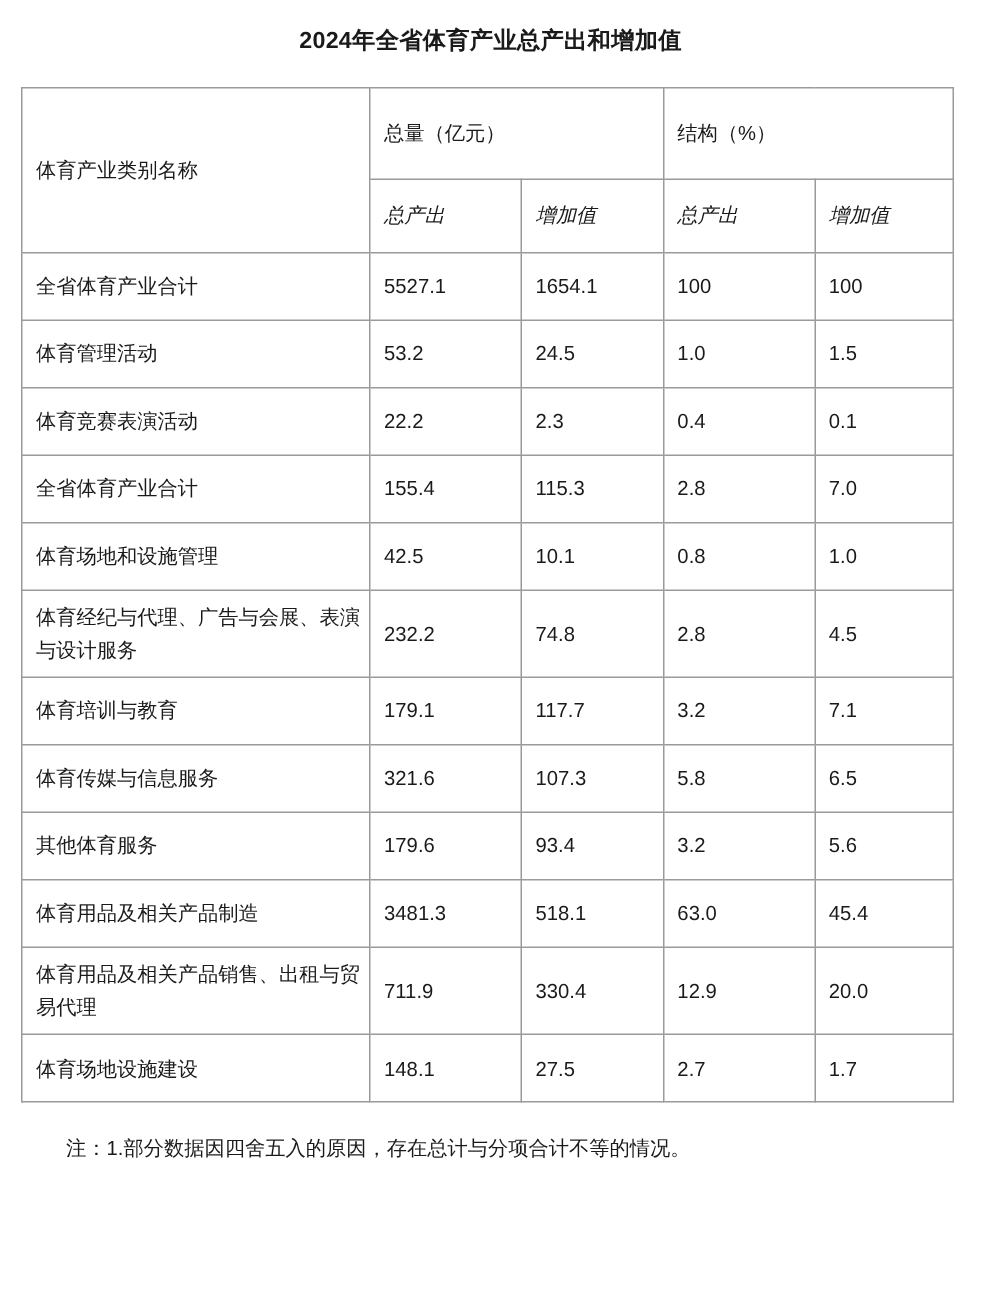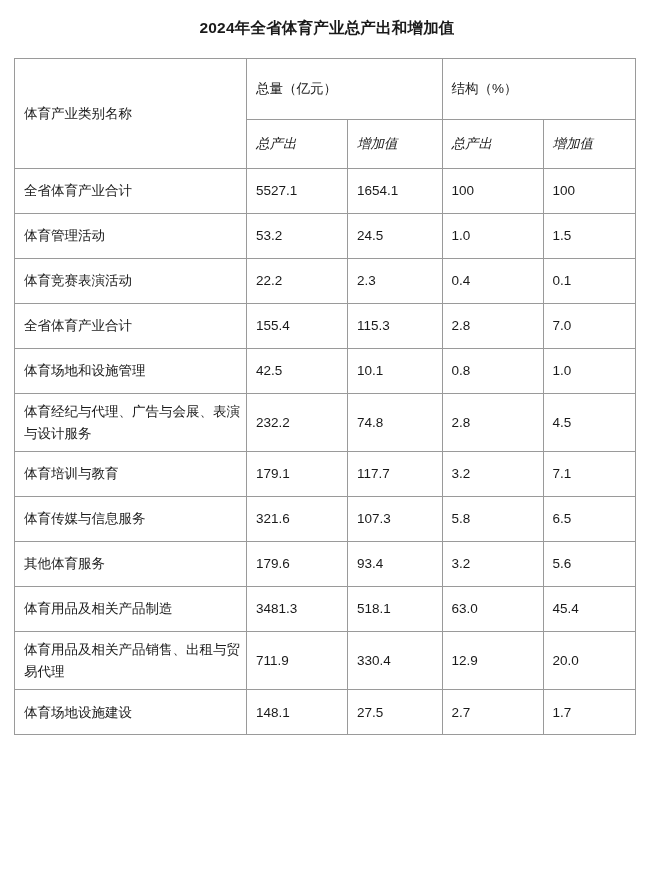--- a/index.html
+++ b/index.html
@@ -207,15 +207,16 @@
         <td class="name-cell">体育场地设施建设</td>
         <td>148.1</td>
         <td>27.5</td>
         <td>2.7</td>
         <td>1.7</td>
       </tr>
     </tbody>
   </table>
 
   <div class="notes">
+    <div class="note-line">注：1.部分数据因四舍五入的原因，存在总计与分项合计不等的情况。</div>
   </div>
 
 </div>
 
 </body></html>

